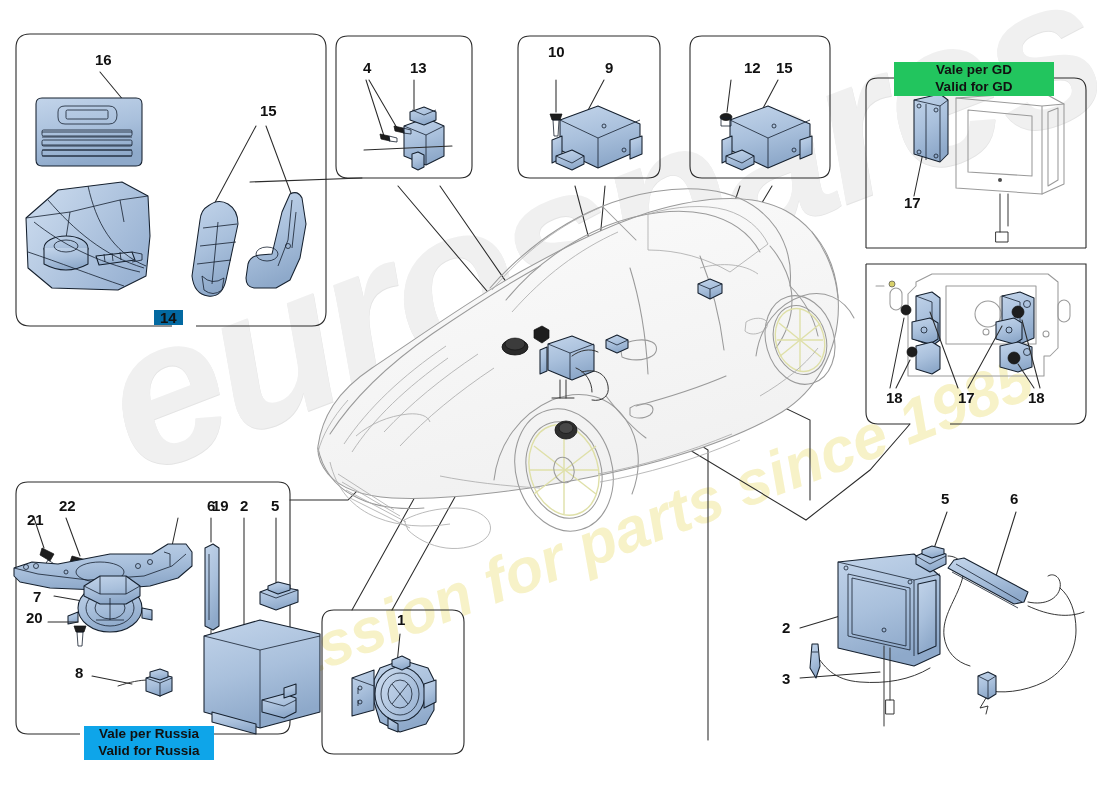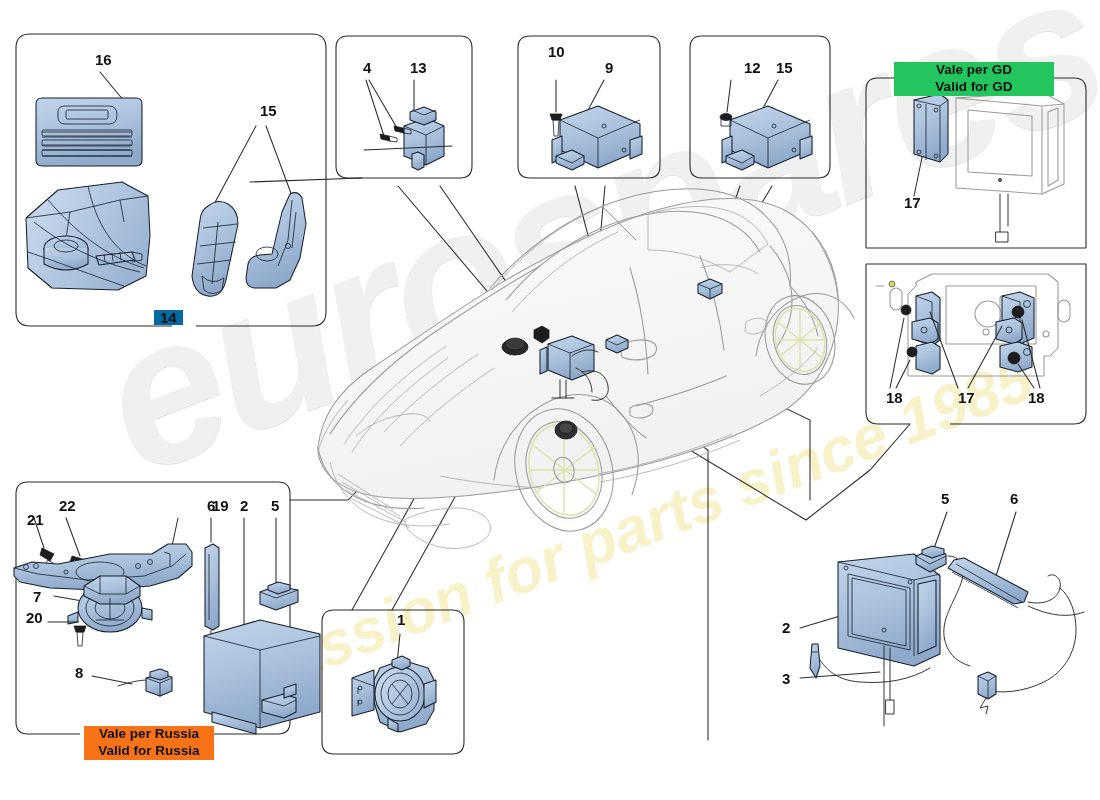--- a/index.html
+++ b/index.html
@@ -601,21 +601,21 @@
 
   <div class="lbl" style="left:27px;top:498px;margin-top:14px;">21</div>
   <div class="lbl" style="left:59px;top:498px;">22</div>
   <div class="lbl" style="left:172px;top:498px;margin-left:40px;">19</div>
   <div class="lbl" style="left:207px;top:498px;">6</div>
   <div class="lbl" style="left:240px;top:498px;">2</div>
   <div class="lbl" style="left:271px;top:498px;">5</div>
   <div class="lbl" style="left:33px;top:589px;">7</div>
   <div class="lbl" style="left:26px;top:610px;">20</div>
   <div class="lbl" style="left:75px;top:665px;">8</div>
-  <div class="note" style="left:84px;top:726px;width:130px;background:#f97316;">
+  <div class="note" style="left:84px;top:726px;width:130px;background:#0ea5e9;">
     <div>Vale per Russia</div>
     <div>Valid for Russia</div>
   </div>
 
   <div class="lbl" style="left:397px;top:612px;">1</div>
 
   <div class="lbl" style="left:941px;top:491px;">5</div>
   <div class="lbl" style="left:1010px;top:491px;">6</div>
   <div class="lbl" style="left:782px;top:620px;">2</div>
   <div class="lbl" style="left:782px;top:671px;">3</div>

